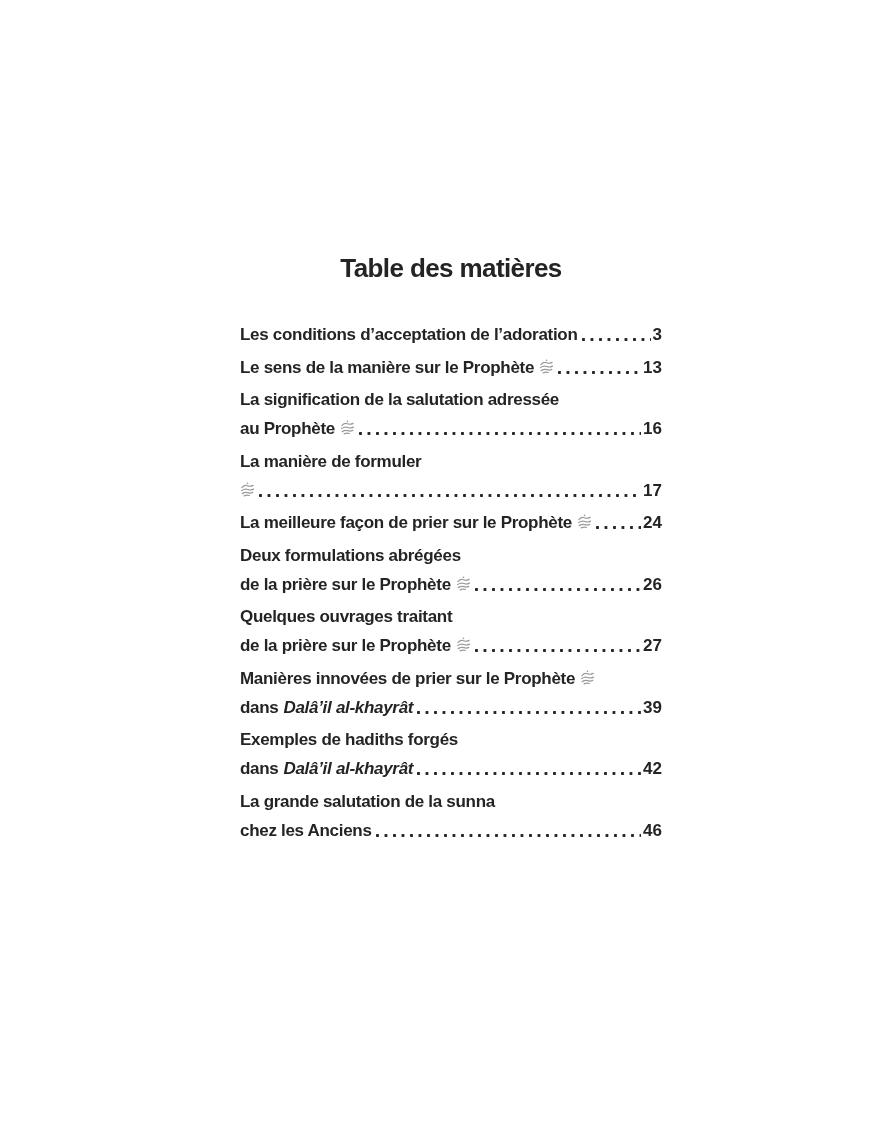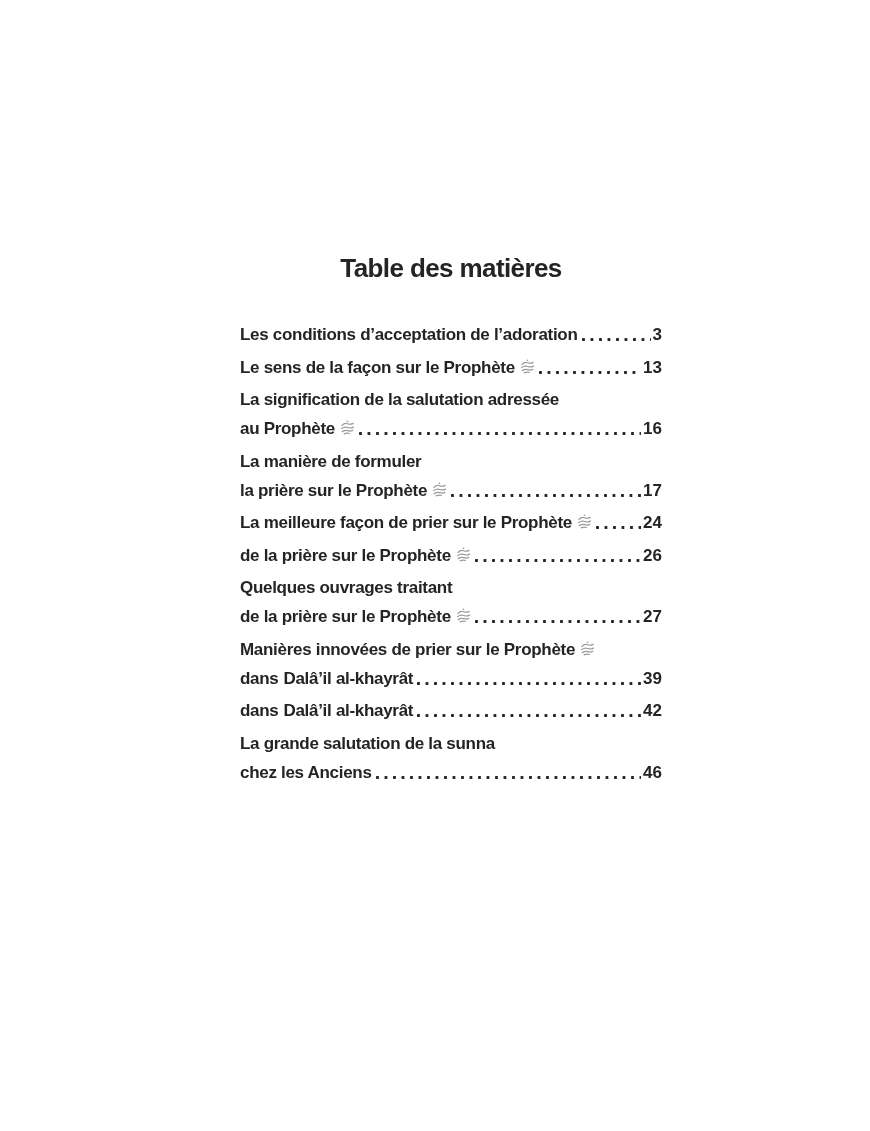--- a/index.html
+++ b/index.html
@@ -45,21 +45,21 @@
     display: flex;
     align-items: baseline;
     line-height: 22px;
     font-size: 17px;
     font-weight: 700;
     letter-spacing: -0.3px;
     margin-top: 7px;
   }
   .seg { white-space: nowrap; }
   .seg + .seg { margin-left: 5px; }
-  .it { }
+  .it { font-style: italic; }
   .symbol {
     flex: 0 0 auto;
     display: block;
     position: relative;
     top: 1px;
   }
   .leader {
     flex: 1 1 0;
     min-width: 0;
     height: 3px;
@@ -84,21 +84,21 @@
   <div class="toc">
       <div class="entry">
         <div class="line">
           <span class="seg tx">Les conditions d’acceptation de l’adoration</span>
           <div class="leader"></div>
           <span class="pagenum">3</span>
         </div>
       </div>
       <div class="entry">
         <div class="line">
-          <span class="seg tx">Le sens de la façon sur le Prophète</span>
+          <span class="seg tx">Le sens de la manière sur le Prophète</span>
           <svg class="symbol seg" width="15" height="15" viewBox="0 0 20 20" aria-hidden="true">
     <g fill="none" stroke="var(--symbol-color, #9a9a9a)" stroke-width="1.6" stroke-linecap="round">
       <path d="M2.5 7.5 Q6 3.5 10 5 T17.5 4.5"></path>
       <path d="M2 11.5 Q6.5 8.5 10.5 10 T18 9.5"></path>
       <path d="M3 15.5 Q7 13 10.5 14.2 T17 13.8"></path>
       <path d="M5.5 18.5 Q9 17 12.5 18"></path>
     </g>
     <circle cx="10" cy="1.8" r="1.1" fill="var(--symbol-color, #9a9a9a)"></circle>
   </svg>
           <div class="leader"></div>
@@ -122,21 +122,20 @@
   </svg>
           <div class="leader"></div>
           <span class="pagenum">16</span>
         </div>
       </div>
       <div class="entry">
         <div class="line">
           <span class="seg tx">La manière de formuler</span>
         </div>
         <div class="line">
-          <span class="seg tx">la prière sur le Prophète</span>
           <svg class="symbol seg" width="15" height="15" viewBox="0 0 20 20" aria-hidden="true">
     <g fill="none" stroke="var(--symbol-color, #9a9a9a)" stroke-width="1.6" stroke-linecap="round">
       <path d="M2.5 7.5 Q6 3.5 10 5 T17.5 4.5"></path>
       <path d="M2 11.5 Q6.5 8.5 10.5 10 T18 9.5"></path>
       <path d="M3 15.5 Q7 13 10.5 14.2 T17 13.8"></path>
       <path d="M5.5 18.5 Q9 17 12.5 18"></path>
     </g>
     <circle cx="10" cy="1.8" r="1.1" fill="var(--symbol-color, #9a9a9a)"></circle>
   </svg>
           <div class="leader"></div>
@@ -153,20 +152,23 @@
       <path d="M3 15.5 Q7 13 10.5 14.2 T17 13.8"></path>
       <path d="M5.5 18.5 Q9 17 12.5 18"></path>
     </g>
     <circle cx="10" cy="1.8" r="1.1" fill="var(--symbol-color, #9a9a9a)"></circle>
   </svg>
           <div class="leader"></div>
           <span class="pagenum">24</span>
         </div>
       </div>
       <div class="entry">
+        <div class="line">
+          <span class="seg tx">Deux formulations abrégées</span>
+        </div>
         <div class="line">
           <span class="seg tx">de la prière sur le Prophète</span>
           <svg class="symbol seg" width="15" height="15" viewBox="0 0 20 20" aria-hidden="true">
     <g fill="none" stroke="var(--symbol-color, #9a9a9a)" stroke-width="1.6" stroke-linecap="round">
       <path d="M2.5 7.5 Q6 3.5 10 5 T17.5 4.5"></path>
       <path d="M2 11.5 Q6.5 8.5 10.5 10 T18 9.5"></path>
       <path d="M3 15.5 Q7 13 10.5 14.2 T17 13.8"></path>
       <path d="M5.5 18.5 Q9 17 12.5 18"></path>
     </g>
     <circle cx="10" cy="1.8" r="1.1" fill="var(--symbol-color, #9a9a9a)"></circle>
@@ -208,20 +210,23 @@
   </svg>
         </div>
         <div class="line">
           <span class="seg tx">dans</span>
           <span class="seg it">Dalâ’il al-khayrât</span>
           <div class="leader"></div>
           <span class="pagenum">39</span>
         </div>
       </div>
       <div class="entry">
+        <div class="line">
+          <span class="seg tx">Exemples de hadiths forgés</span>
+        </div>
         <div class="line">
           <span class="seg tx">dans</span>
           <span class="seg it">Dalâ’il al-khayrât</span>
           <div class="leader"></div>
           <span class="pagenum">42</span>
         </div>
       </div>
       <div class="entry">
         <div class="line">
           <span class="seg tx">La grande salutation de la sunna</span>

